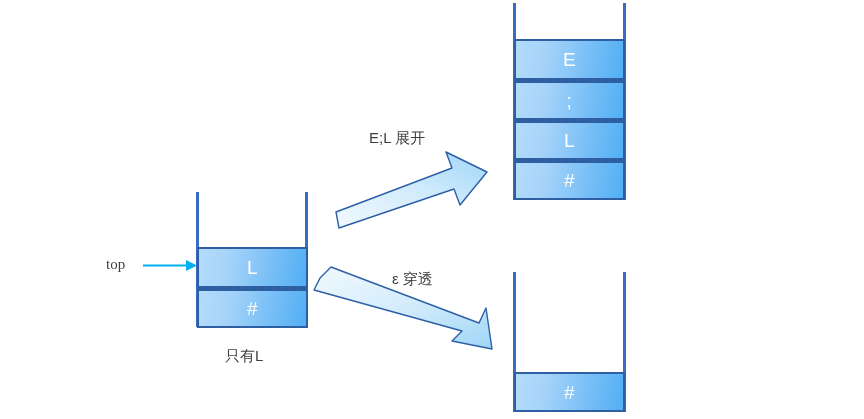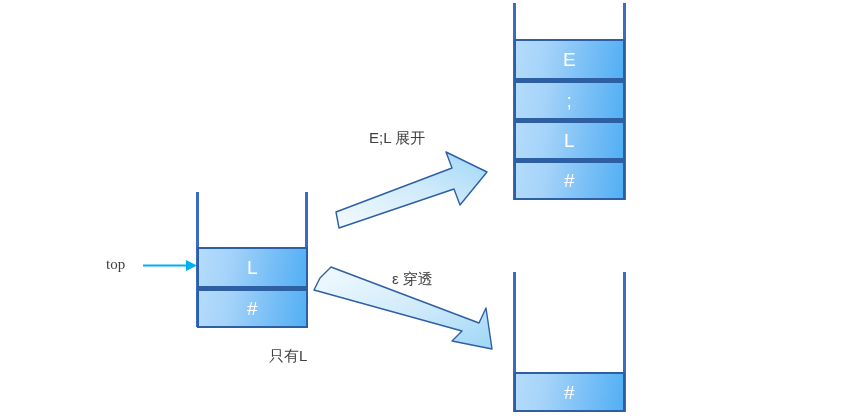--- a/index.html
+++ b/index.html
@@ -32,21 +32,20 @@
     justify-content:center;
     letter-spacing:0.5px;
   }
   .cell.sep{border-top-width:3px;}
 
   .caption{
     position:absolute;
     color:#3f3f3f;
     font-size:15px;
     white-space:nowrap;
-    margin-left:44px;
   }
 
   
   .label{
     position:absolute;
     color:#404040;
     font-size:15px;
     white-space:nowrap;
   }
 

